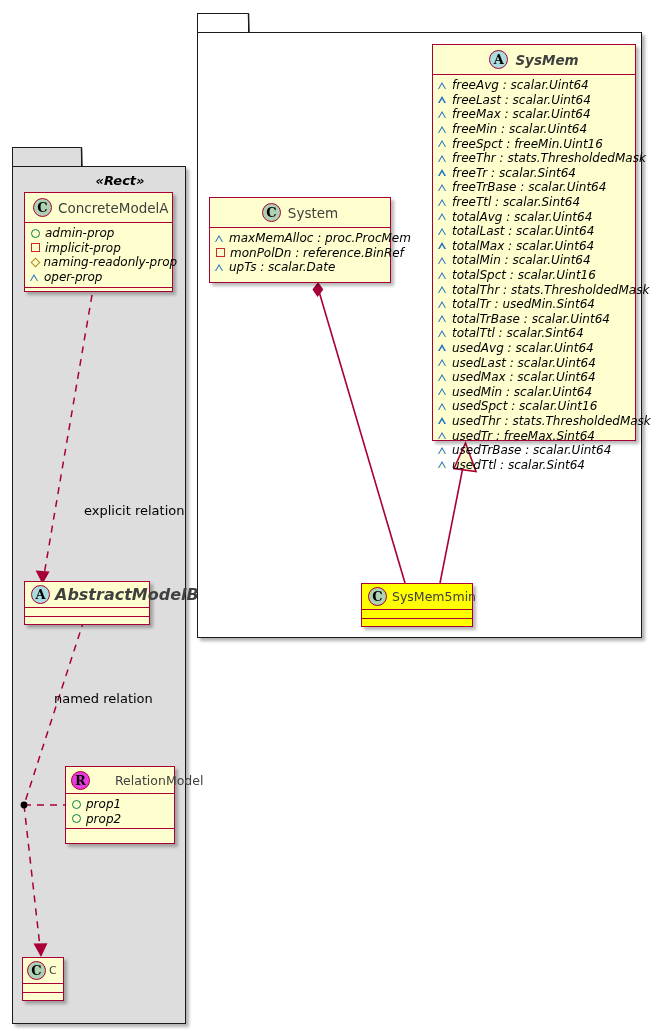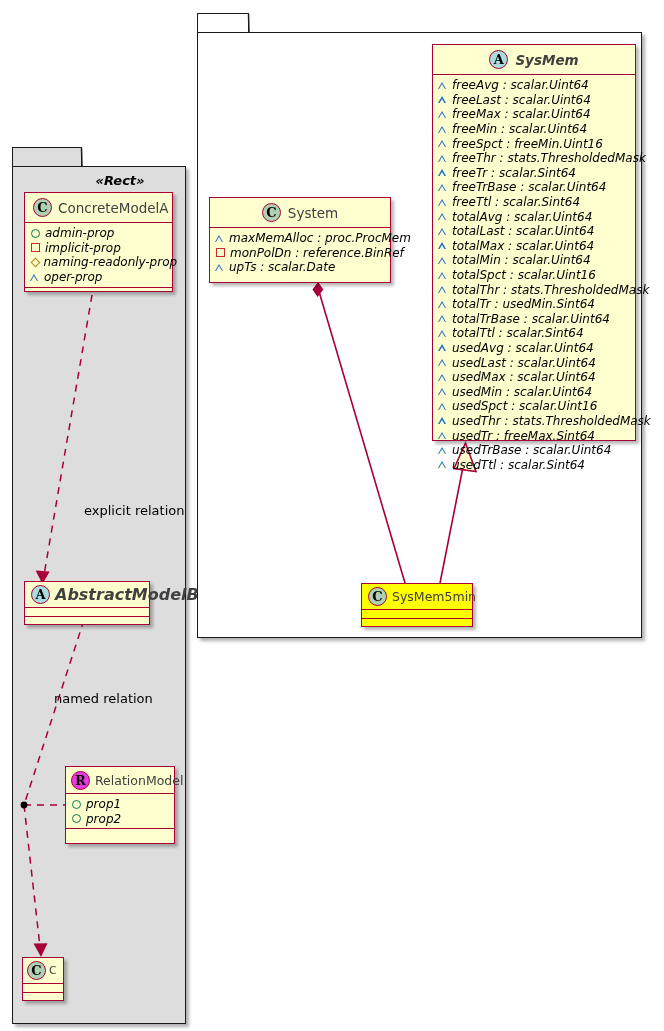--- a/index.html
+++ b/index.html
@@ -299,21 +299,21 @@
       <span class="cls-title it" style="font-size:16px;">AbstractModelB</span>
     </div>
     <div class="cls-body empty" style="height:8px;"></div>
     <div class="sep"></div>
     <div class="cls-body empty" style="height:8px;"></div>
   </div>
 
   <div class="cls" style="left:65px;top:766px;width:110px;height:78px;">
     <div class="cls-hdr" style="height:27px;justify-content:flex-start;gap:5px;padding-left:5px;">
       <div class="cicon r">R</div>
-      <span class="cls-title" style="font-size:12.5px;">RelationModel</span>
+      <span class="cls-title" style="font-size:12.5px;margin-left:20px;">RelationModel</span>
     </div>
     <div class="cls-body" id="relation-attrs" style="height:34px;">
         <div class="attr">
           <span class="mk circle"></span>
           <span class="lbl">prop1</span>
         </div>
         <div class="attr">
           <span class="mk circle"></span>
           <span class="lbl">prop2</span>
         </div>

